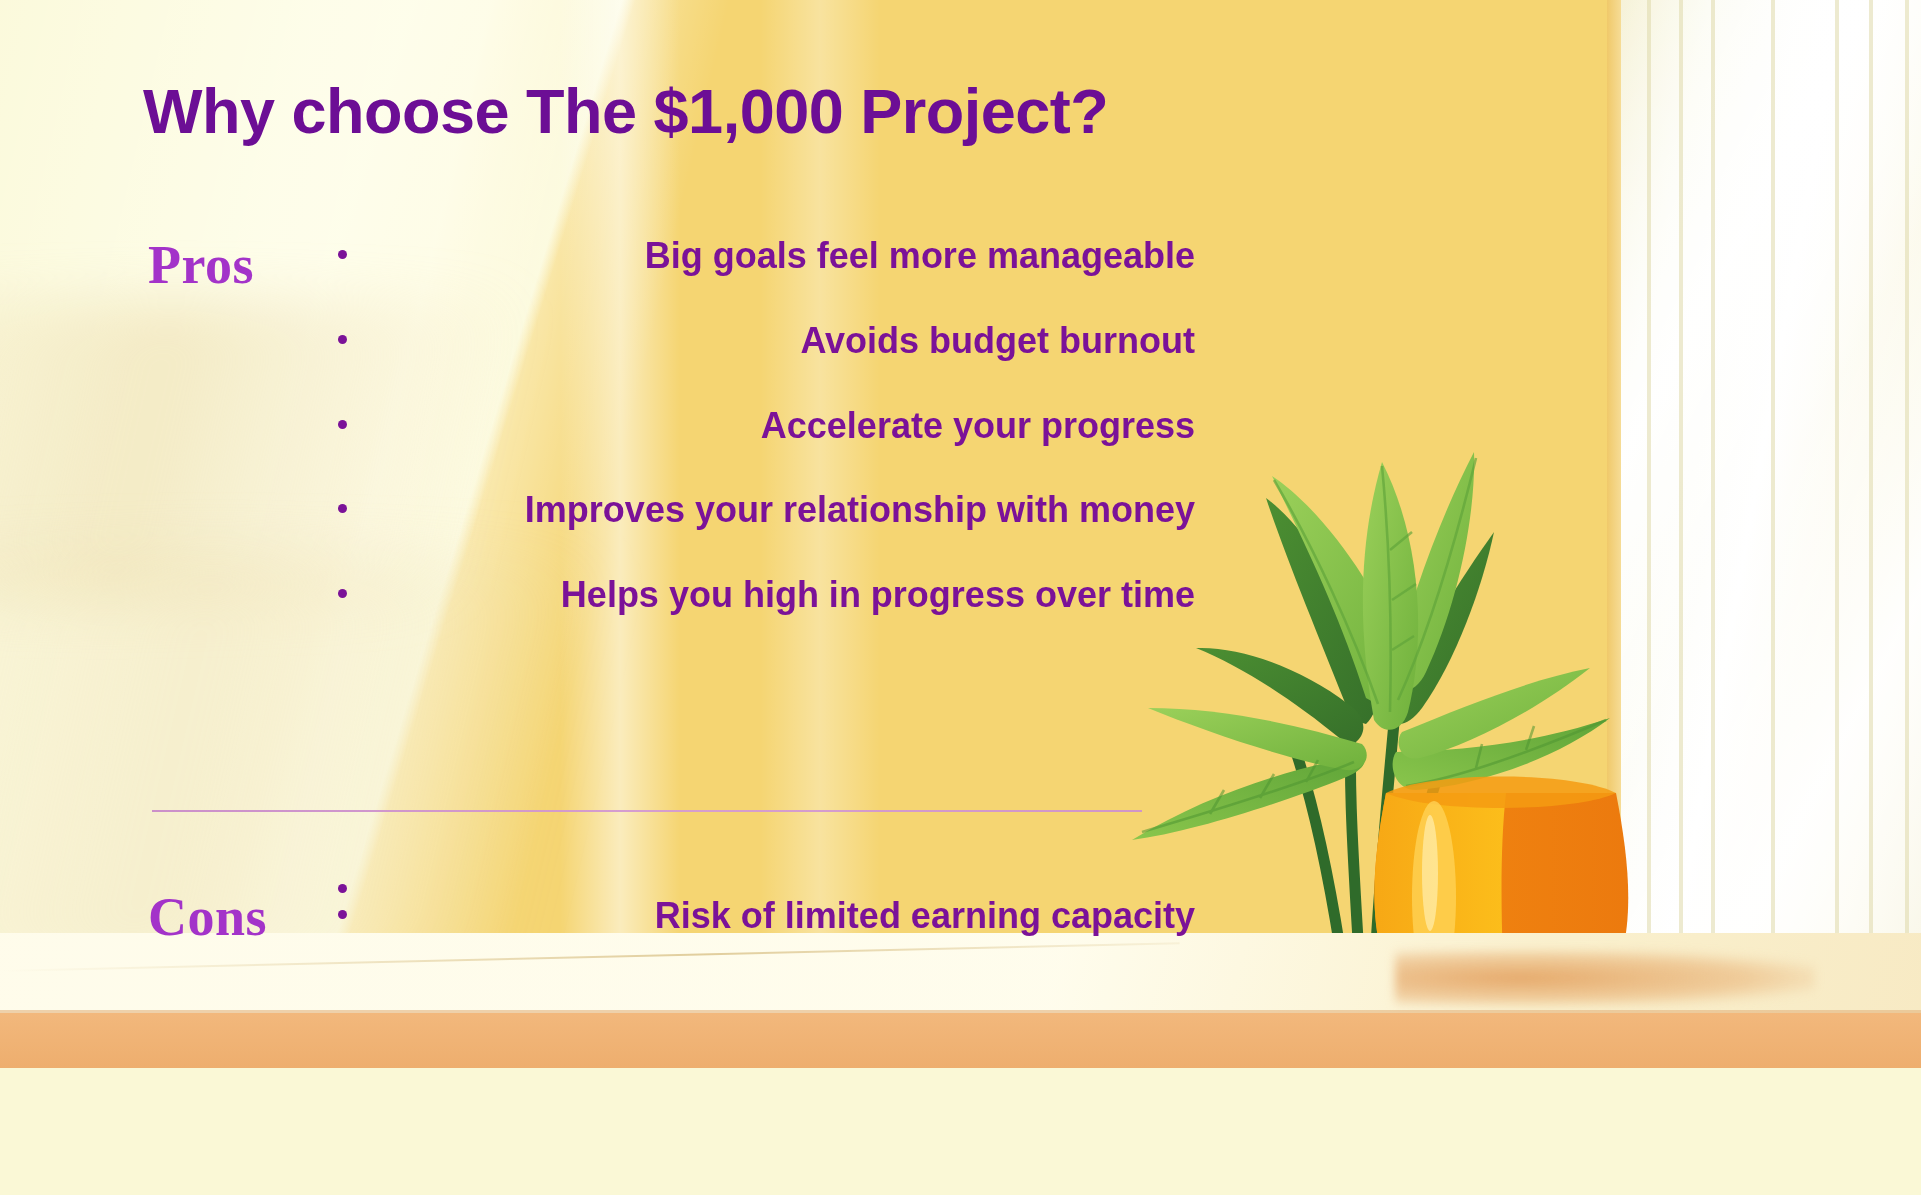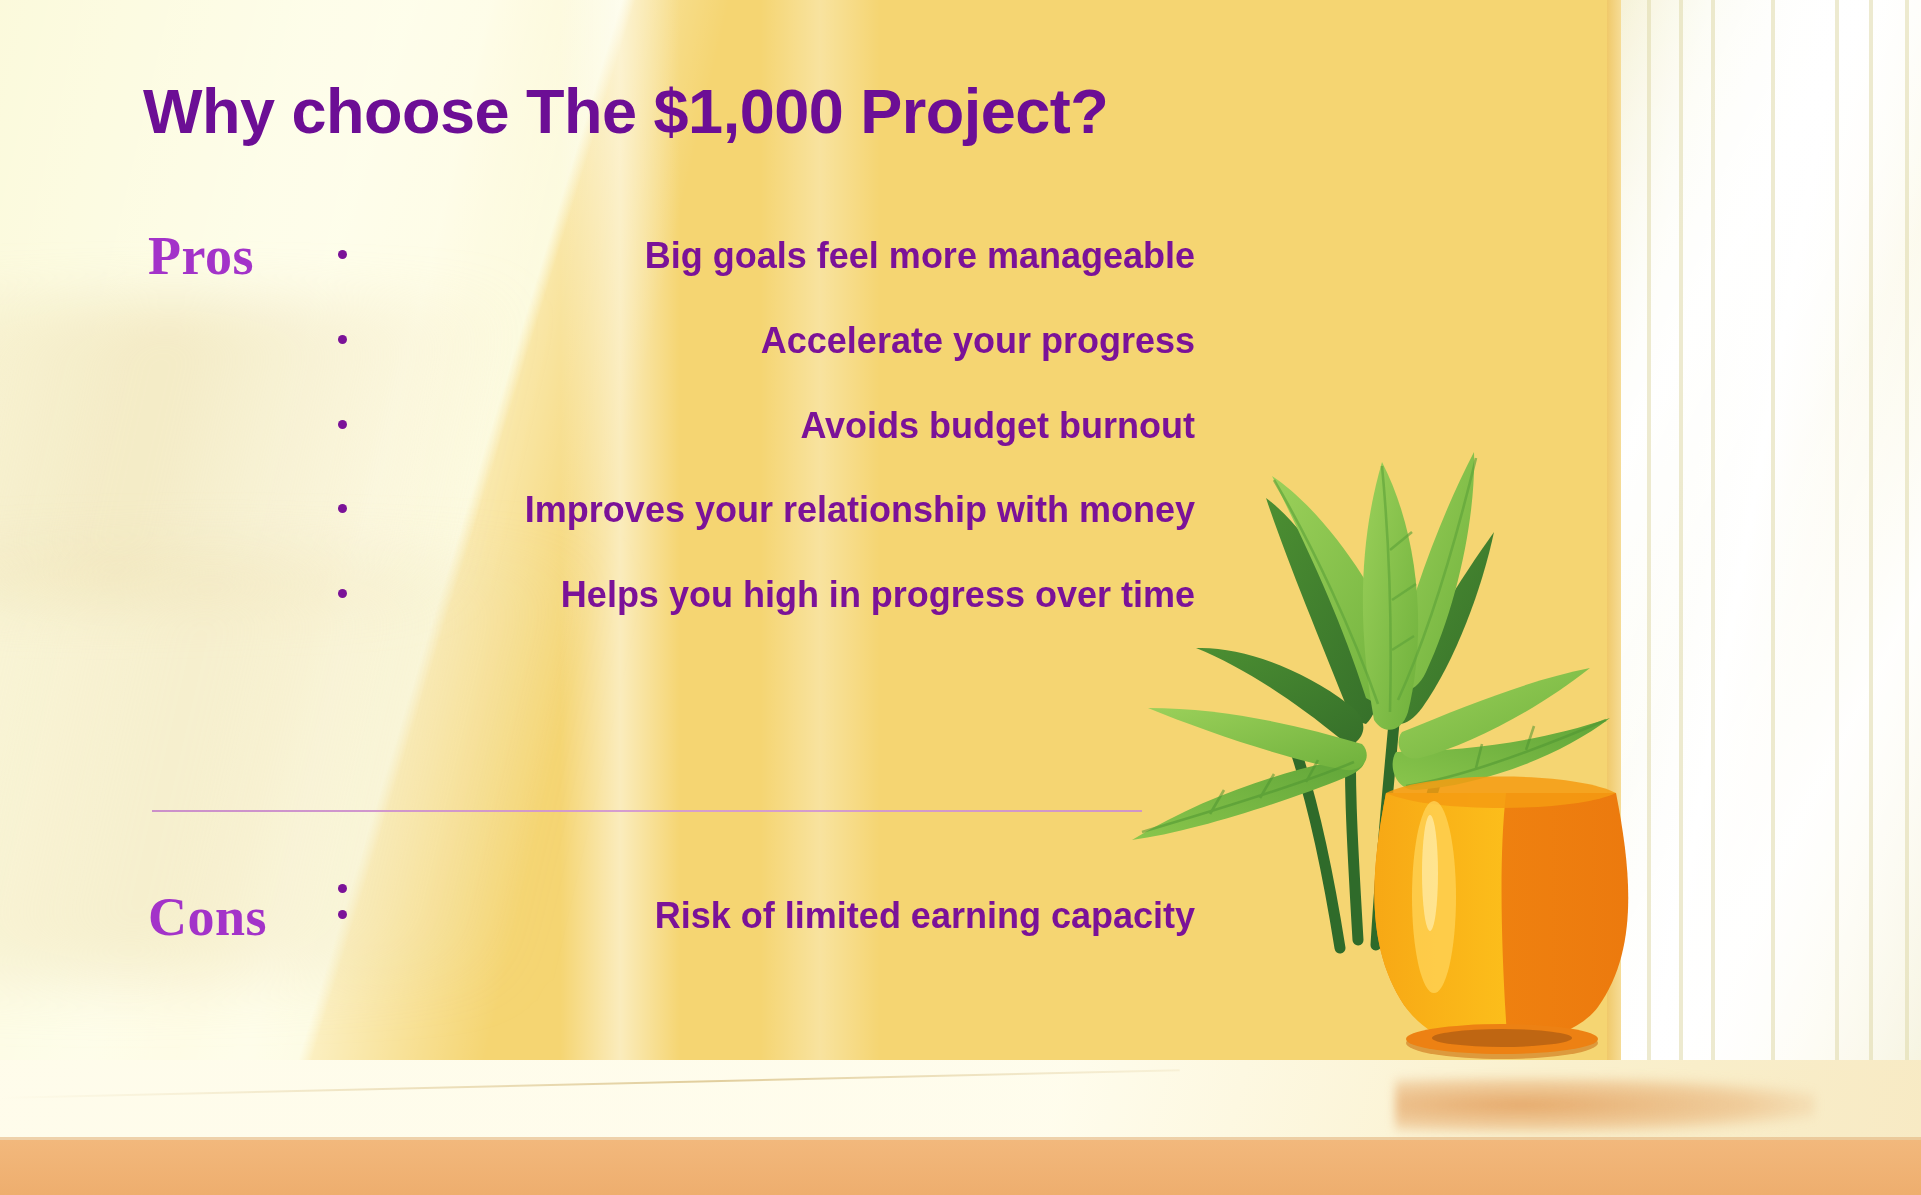--- a/index.html
+++ b/index.html
@@ -3,21 +3,21 @@
 <meta charset="utf-8">
 <title>Why choose The $1,000 Project?</title>
 <style>
   * { margin:0; padding:0; box-sizing:border-box; }
   html,body{
     width:1921px; height:1195px; overflow:hidden;
     font-family:"Liberation Sans", sans-serif;
     background:#FAF8D6;
   }
   #slide{
-    position:relative; width:1921px; height:1195px; overflow:hidden;
+    position:relative; width:1921px; height:1068px; overflow:hidden;
     background:#5eead4;
   }
 
   
   .wall{
     position:absolute; left:0; top:0; width:1921px; height:1195px;
     background:#FAF8D6;
   }
   
   .sunpatch{
@@ -111,21 +111,21 @@
     letter-spacing:-0.5px; line-height:1.05; white-space:nowrap;
     font-family:"Liberation Sans", sans-serif;
   }
 
   .section-label{
     position:absolute;
     font-family:"Liberation Serif", serif;
     font-size:54px; font-weight:700; color:#A333C9;
     letter-spacing:.5px;
   }
-  #pros-label{ left:148px; top:225px; }
+  #pros-label{ left:148px; top:234px; }
   #cons-label{ left:148px; top:886px; }
 
   ul.bullets{ position:absolute; list-style:none; left:330px; width:900px;text-align:right; }
   #pros-list{ top:228px; }
   #cons-list{ top:862px; }
   ul.bullets li{
     position:relative;
     font-size:36px; font-weight:600; color:#7B1298;
     line-height:1.55; margin-bottom:29px; padding-left:45px;
     font-family:"Liberation Sans", sans-serif;
@@ -268,25 +268,25 @@
 
     <div id="pros-label" class="section-label">Pros</div>
 
     <ul id="pros-list" class="bullets">
       <li>
           <span class="dot"></span>
           <span class="txt">Big goals feel more manageable</span>
         </li>
       <li>
           <span class="dot"></span>
+          <span class="txt">Avoids budget burnout</span>
+        </li>
+      <li>
+          <span class="dot"></span>
           <span class="txt">Accelerate your progress</span>
-        </li>
-      <li>
-          <span class="dot"></span>
-          <span class="txt">Avoids budget burnout</span>
         </li>
       <li>
           <span class="dot"></span>
           <span class="txt">Improves your relationship with money</span>
         </li>
       <li>
           <span class="dot"></span>
           <span class="txt">Helps you high in progress over time</span>
         </li>
     </ul>

